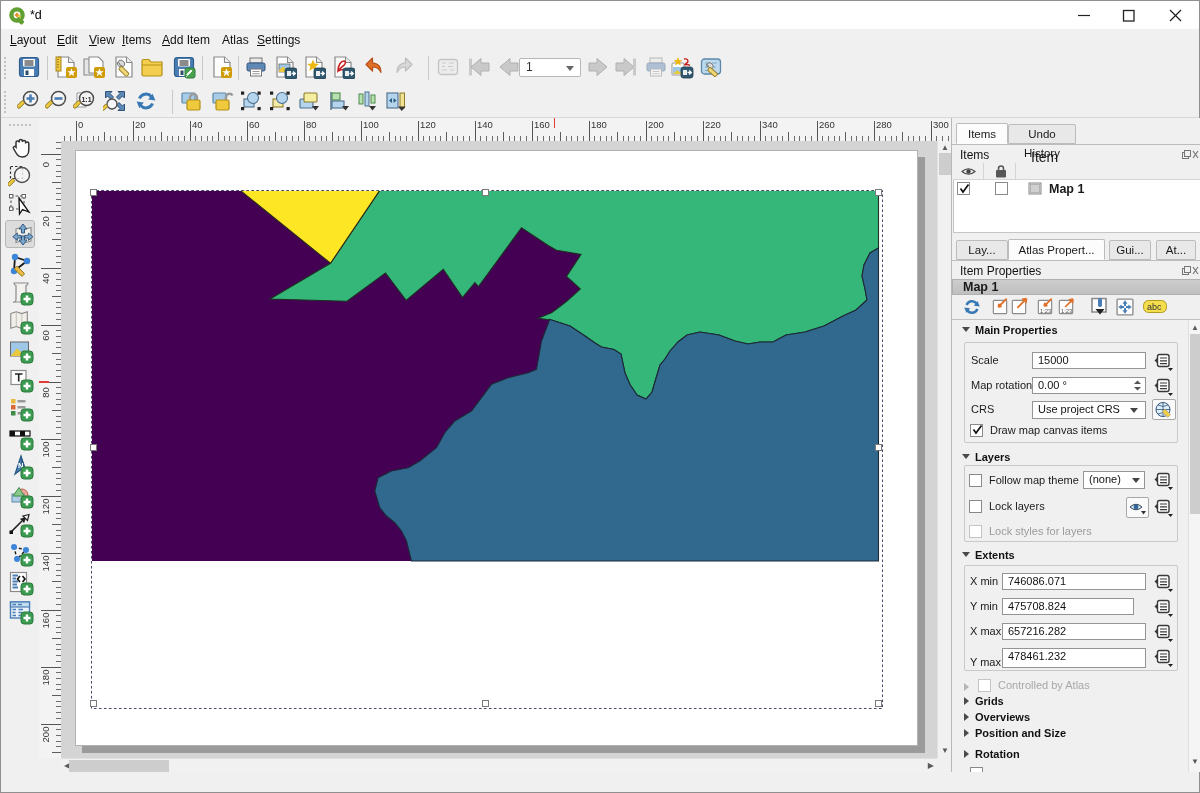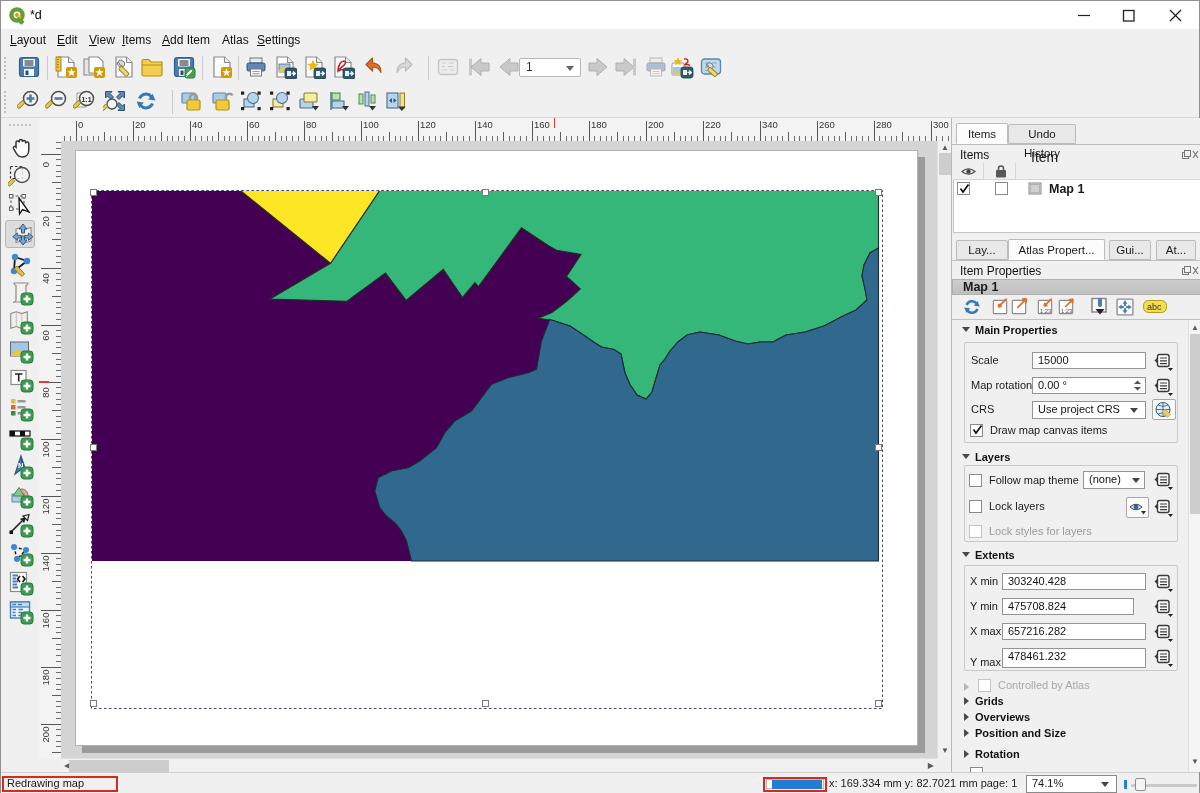--- a/index.html
+++ b/index.html
@@ -767,21 +767,21 @@
           <circle cx="9" cy="9" r="2.4" fill="#369"></circle>
           <path d="M14 13 L19 13 L16.5 16.5 Z" fill="#333"></path>
         </svg>
   </div>
   <div class="chk dis" style="left:17px;top:407px"></div>
   <div class="abs lab" style="left:37px;top:407px;color:#9b9b9b">Lock styles for layers</div>
 
   <div class="sech" style="left:10px;top:431px"><span class="arrow-d" style="position:relative;top:-2px"></span>Extents</div>
   <div class="gframe" style="left:12px;top:447px;width:214px;height:106px"></div>
   <div class="abs lab" style="left:18px;top:457px">X min</div>
-  <div class="inp" style="left:50px;top:455px;width:144px;height:17px">303240.428</div>
+  <div class="inp" style="left:50px;top:455px;width:144px;height:17px">746086.071</div>
   <div class="abs lab" style="left:18px;top:482px">Y min</div>
   <div class="inp" style="left:50px;top:480px;width:132px;height:17px">475708.824</div>
   <div class="abs lab" style="left:18px;top:507px">X max</div>
   <div class="inp" style="left:50px;top:505px;width:144px;height:17px">657216.282</div>
   <div class="abs lab" style="left:18px;top:538px">Y max</div>
   <div class="inp" style="left:50px;top:530px;width:144px;height:20px">478461.232</div>
 
   <svg class="ddb" style="top:234px">
         <use href="#ddi"></use>
       </svg>
@@ -818,28 +818,14 @@
   <div class="abs" style="left:12px;top:563px"><span class="arrow-r" style="border-left-color:#b5b5b5"></span></div>
   <div class="chk dis" style="left:26px;top:561px"></div>
   <div class="abs lab" style="left:46px;top:561px;color:#a8a8a8;font-weight:normal">Controlled by Atlas</div>
   <div class="sech" style="left:12px;top:577px"><span class="arrow-r"></span>Grids</div>
   <div class="sech" style="left:12px;top:593px"><span class="arrow-r"></span>Overviews</div>
   <div class="sech" style="left:12px;top:609px"><span class="arrow-r"></span>Position and Size</div>
   <div class="sech" style="left:12px;top:630px"><span class="arrow-r"></span>Rotation</div>
   <div class="chk" style="left:18px;top:649px;height:5px;border-bottom:none"></div>
 </div>
 
-<div id="statusbar">
-  <div class="redbox" style="left:1px;top:3px;width:116px;height:16px"></div>
-  <div class="abs" style="left:6px;top:4px">Redrawing map</div>
-  <div class="redbox" style="left:762px;top:3.5px;width:64px;height:15px;"></div>
-  <div class="abs" style="left:765px;top:6px;width:58px;height:10px;background:#fff;border:1px solid #bbb"></div>
-  <div class="abs" style="left:771px;top:6.5px;width:50px;height:9px;background:#1f7fd4"></div>
-  <div class="abs" style="left:828px;top:4px">x: 169.334 mm y: 82.7021 mm page: 1</div>
-  <div class="abs" style="left:1025px;top:2px;width:91px;height:18px;background:#fff;border:1px solid #8a8a8a"></div>
-  <div class="abs" style="left:1031px;top:4px">74.1%</div>
-  <div class="abs" style="left:1100px;top:9px;width:0;height:0;border-top:5px solid #444;border-left:4.5px solid transparent;border-right:4.5px solid transparent"></div>
-  <div class="abs" style="left:1123px;top:7px;width:3px;height:9px;background:#2a7fd4"></div>
-  <div class="abs" style="left:1130px;top:10.5px;width:66px;height:3px;background:#c9c9c9;border-radius:2px"></div>
-  <div class="abs" style="left:1134px;top:5px;width:11px;height:13px;background:#f4f4f4;border:1px solid #8f8f8f;border-radius:2px"></div>
-</div>
 
 </div>
 
 </body></html>

